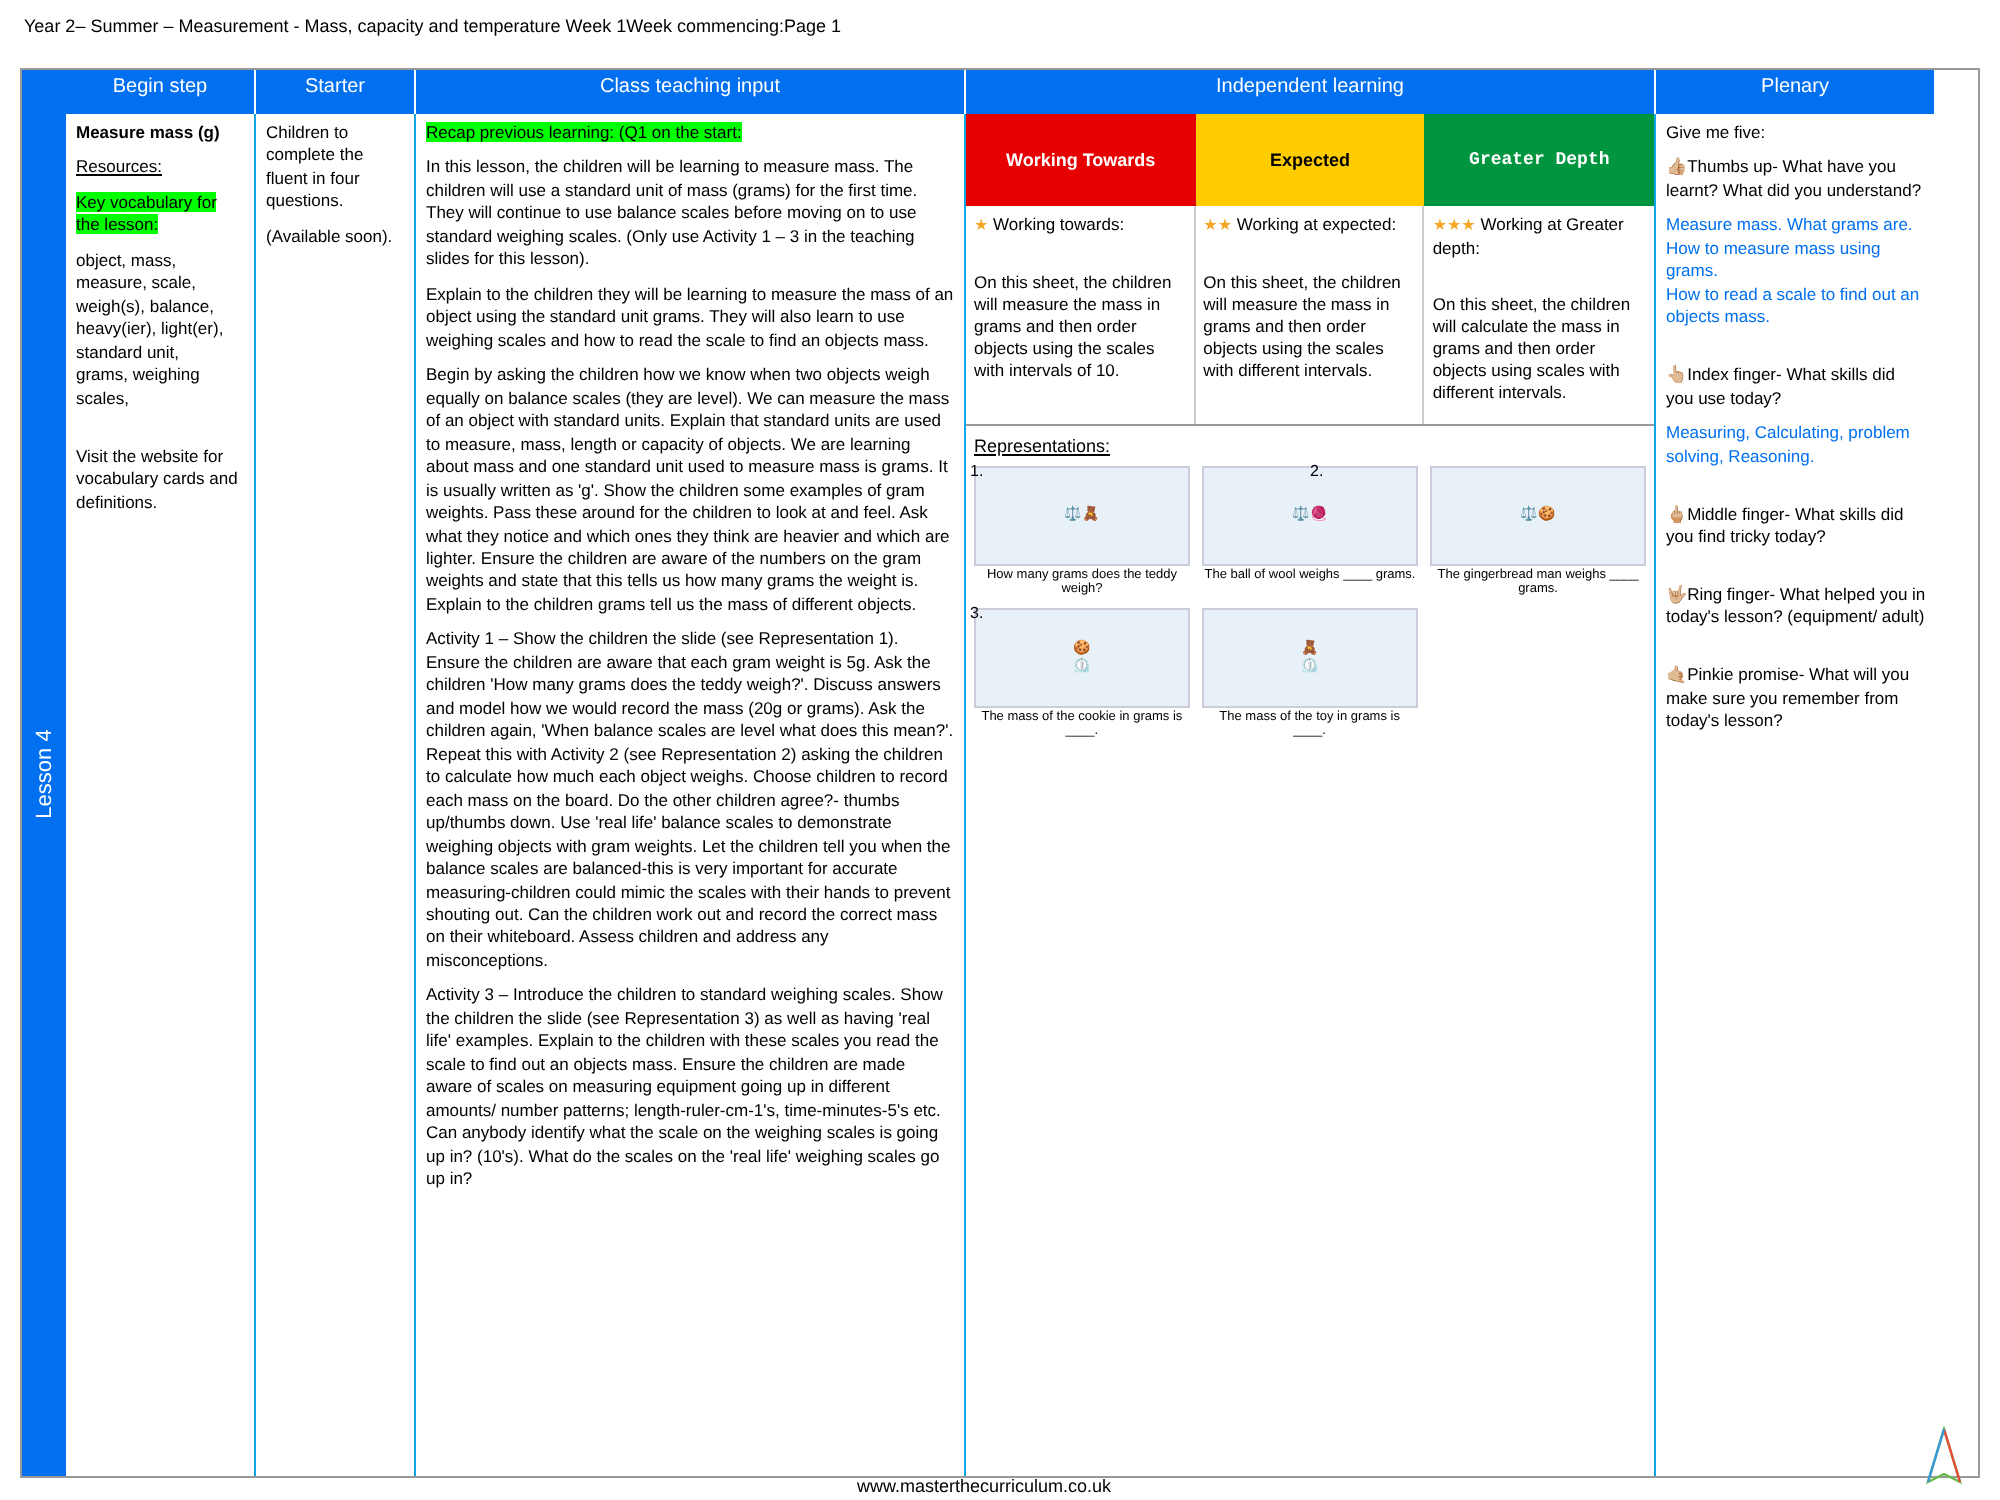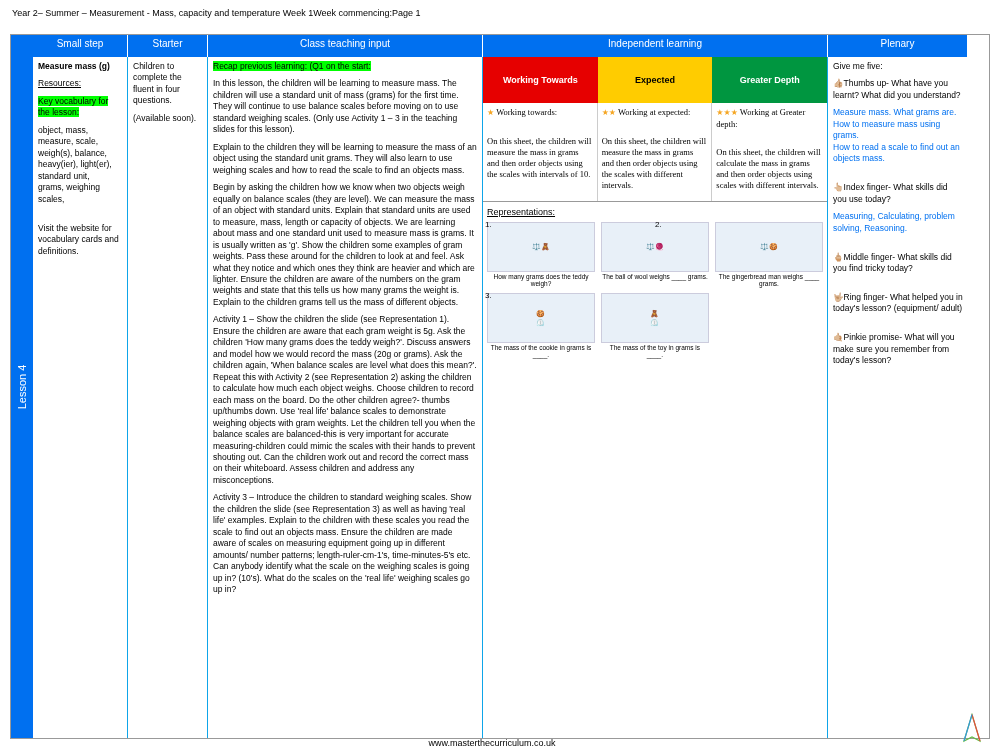--- a/index.html
+++ b/index.html
@@ -17,22 +17,22 @@
   .cell p { margin-bottom: 6px; }
   .bold { font-weight: bold; }
   .u { text-decoration: underline; }
   .hl-green { background: #00ff00; }
   .blue-text { color: #0070f0; }
   .il-wrap { display: flex; flex-direction: column; height: 100%; }
   .il-headers { display: grid; grid-template-columns: 1fr 1fr 1fr; text-align: center; }
   .il-h { font-size: 9px; font-weight: bold; padding: 17px; }
   .wt { background: #e60000; color: #fff; }
   .exp { background: #ffcc00; color: #000; }
-  .gd { background: #009640; color: #fff; }
-  .il-row { display: grid; grid-template-columns: 1fr 1fr 1fr; font-family: Liberation Serif, serif; }
+  .gd { background: #009640; color: #fff; font-family: Liberation Mono, monospace; }
+  .il-row { display: grid; grid-template-columns: 1fr 1fr 1fr; }
   .il-cell { padding: 4px; font-size: 8.5px; line-height: 1.3; border-right: 1px solid #ccc; }
   .il-cell:last-child { border-right: none; }
   .star { color: #f5a623; font-size: 8px; }
   .reps { border-top: 1px solid #999; padding: 4px; flex: 1; }
   .reps-title { text-decoration: underline; font-size: 9px; margin-bottom: 4px; }
   .rep-row { display: flex; gap: 6px; margin-bottom: 6px; }
   .rep-item { flex: 1; text-align: center; }
   .rep-img { width: 100%; height: 50px; background: #e8f0f8; border: 1px solid #ccd; display: flex; align-items: center; justify-content: center; font-size: 7px; color: #666; }
   .rep-cap { font-size: 6.5px; margin-top: 1px; line-height: 1.1; }
   .footer { position: absolute; bottom: 2px; left: 0; right: 16px; text-align: center; font-size: 9px; }
@@ -48,21 +48,21 @@
     <span>Year 2– Summer – Measurement - Mass, capacity and temperature  Week 1</span>
     <span>Week commencing:</span>
     <span>Page 1</span>
   </div>
 
   <div class="outer">
     <div class="sidebar">
       <div class="sidebar-label">Lesson 4</div>
     </div>
     <div class="grid">
-      <div class="hdr">Small step</div>
+      <div class="hdr">Begin step</div>
       <div class="hdr">Starter</div>
       <div class="hdr">Class teaching input</div>
       <div class="hdr">Independent learning</div>
       <div class="hdr">Plenary</div>
 
       <div class="cell">
         <p class="bold">Measure mass (g)</p>
         <p><span class="u">Resources:</span></p>
         <p><span class="hl-green">Key vocabulary for the lesson:</span></p>
         <p style="white-space:pre-line">object, mass, measure, scale, weigh(s), balance, heavy(ier), light(er), standard unit,

